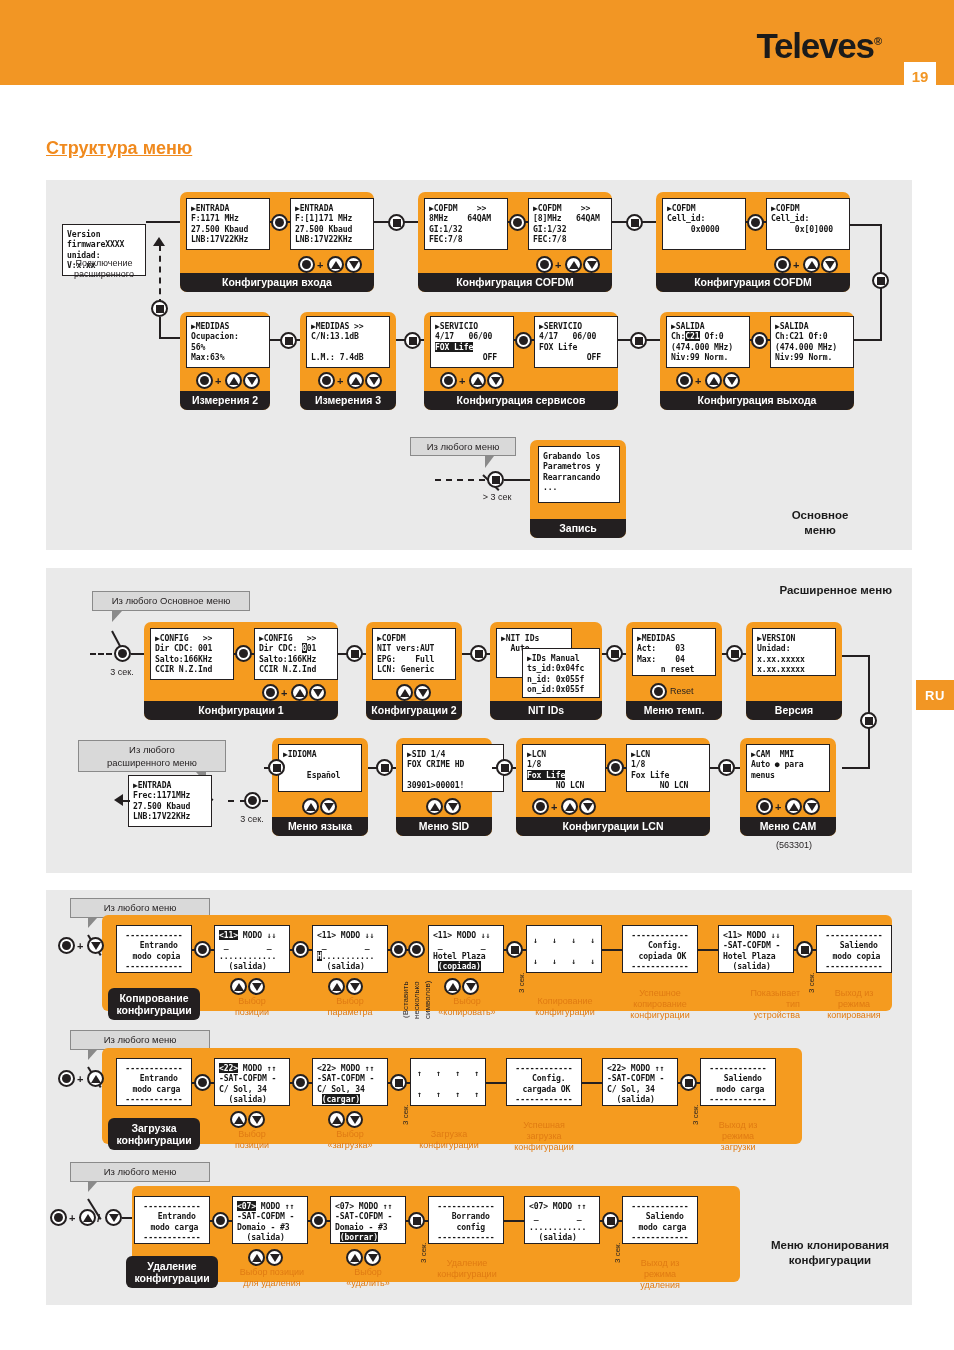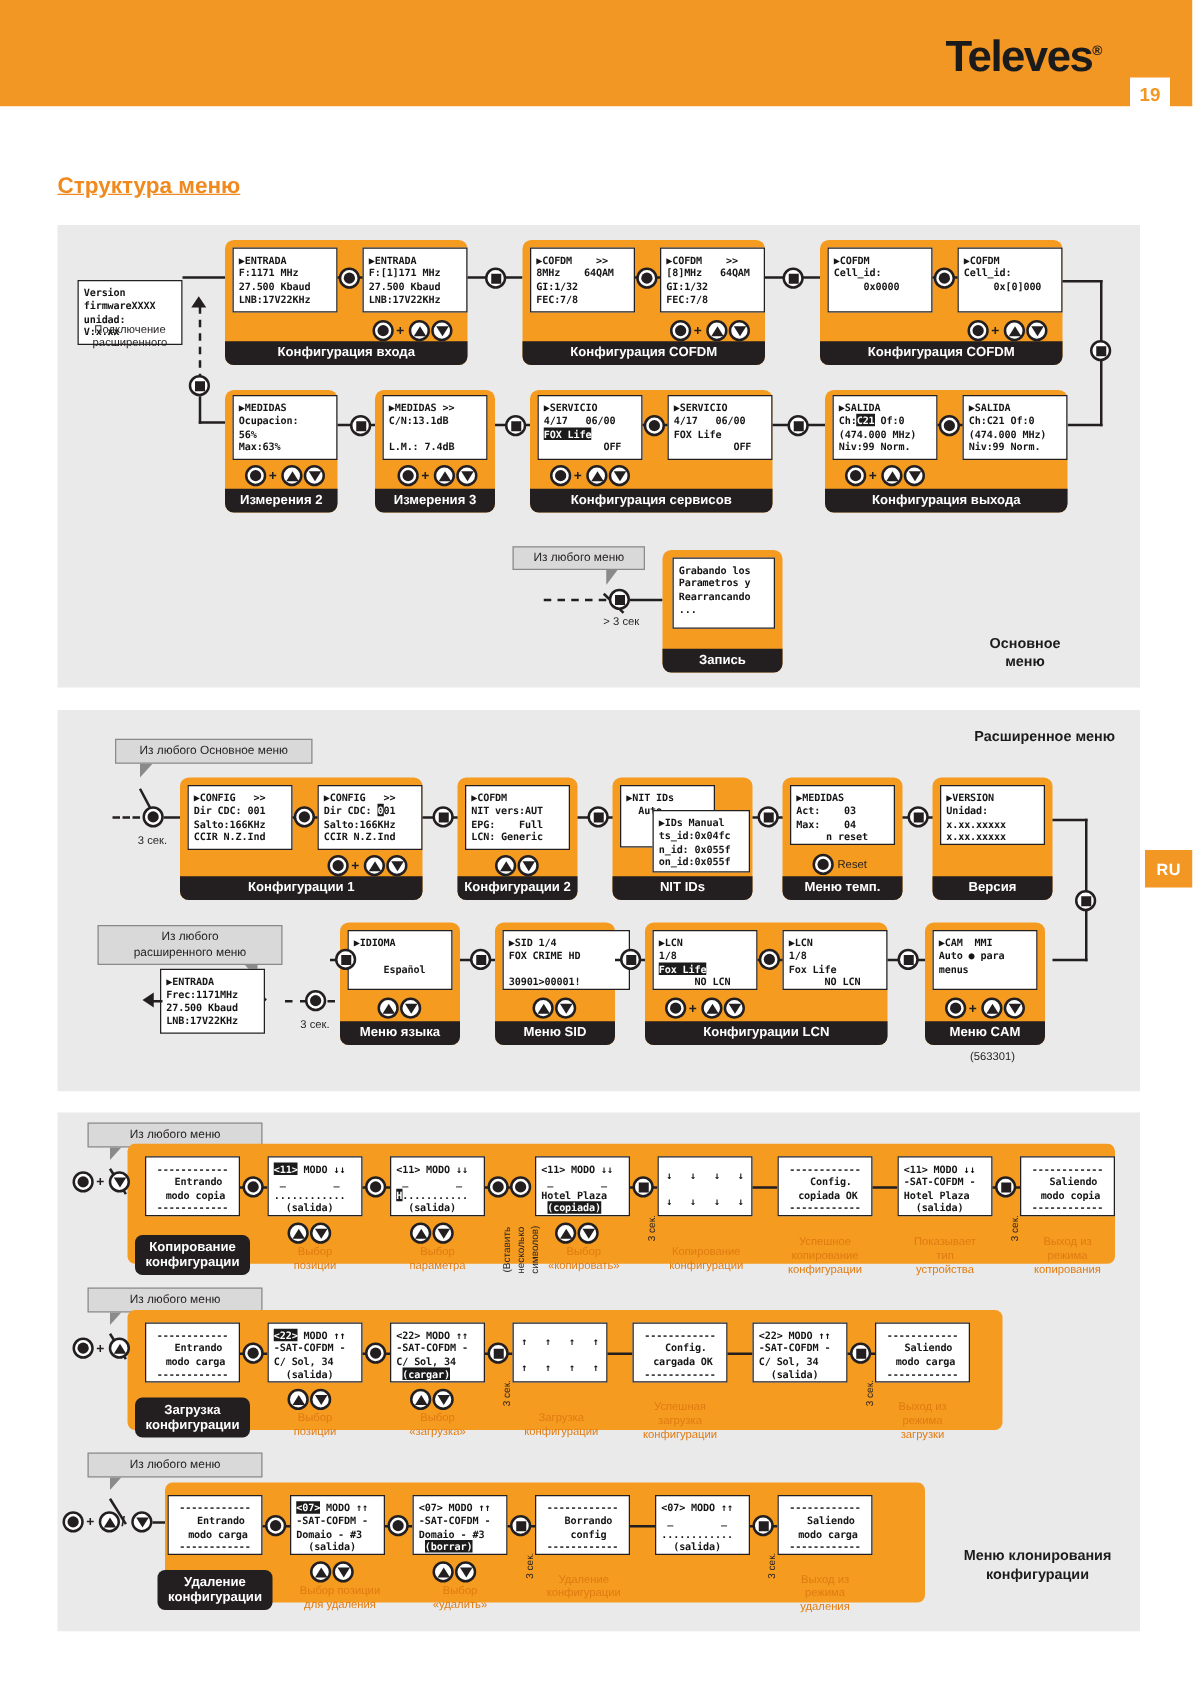--- a/index.html
+++ b/index.html
@@ -697,21 +697,21 @@
   Config.
  copiada OK
 ------------</div>
 <div class="note or" style="left:614px; top:988px; width:92px;">Успешное<br>копирование<br>конфигурации</div>
 
 <div class="ln h" style="left:698px; top:949px; width:20px;"></div>
 <div class="lcd" style="left:718px; top:925px; width:76px; height:48px;">&lt;11&gt; MODO ↓↓
 -SAT-COFDM -
 Hotel Plaza
   (salida)</div>
-<div class="note or" style="left:712px; top:988px; width:88px;">Показывает<br>тип<br>устройства</div>
+<div class="note or" style="left:712px; top:988px; width:88px;text-align:right;">Показывает<br>тип<br>устройства</div>
 
 <div class="ln h" style="left:794px; top:949px; width:22px;"></div>
 <div class="btn" style="left:796px; top:941px;">
     <span class="sq"></span>
   </div>
 <div class="note vert" style="left:806px; top:968px; height:30px;">3 сек.</div>
 
 <div class="lcd c" style="left:816px; top:925px; width:76px; height:48px;">------------
   Saliendo
  modo copia

